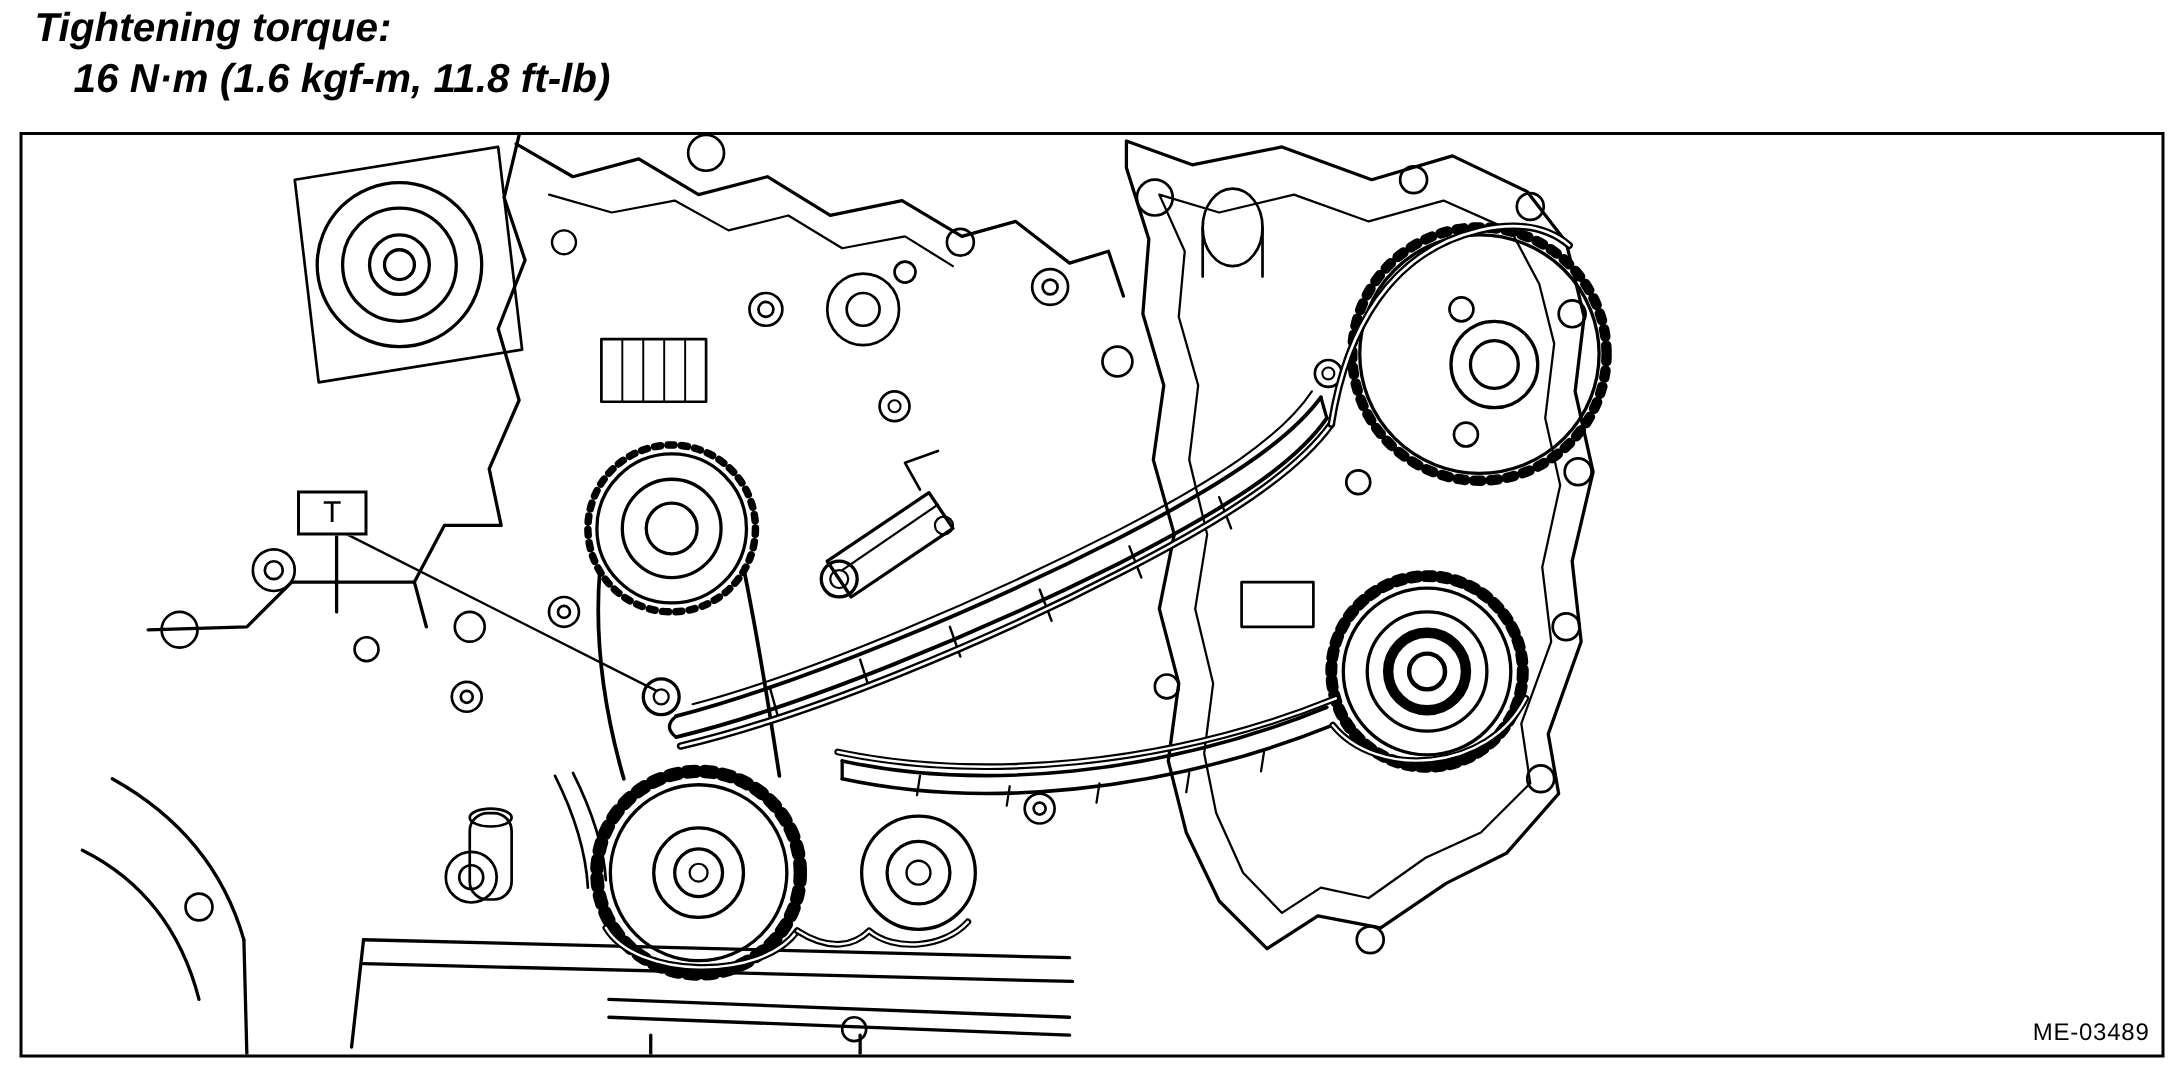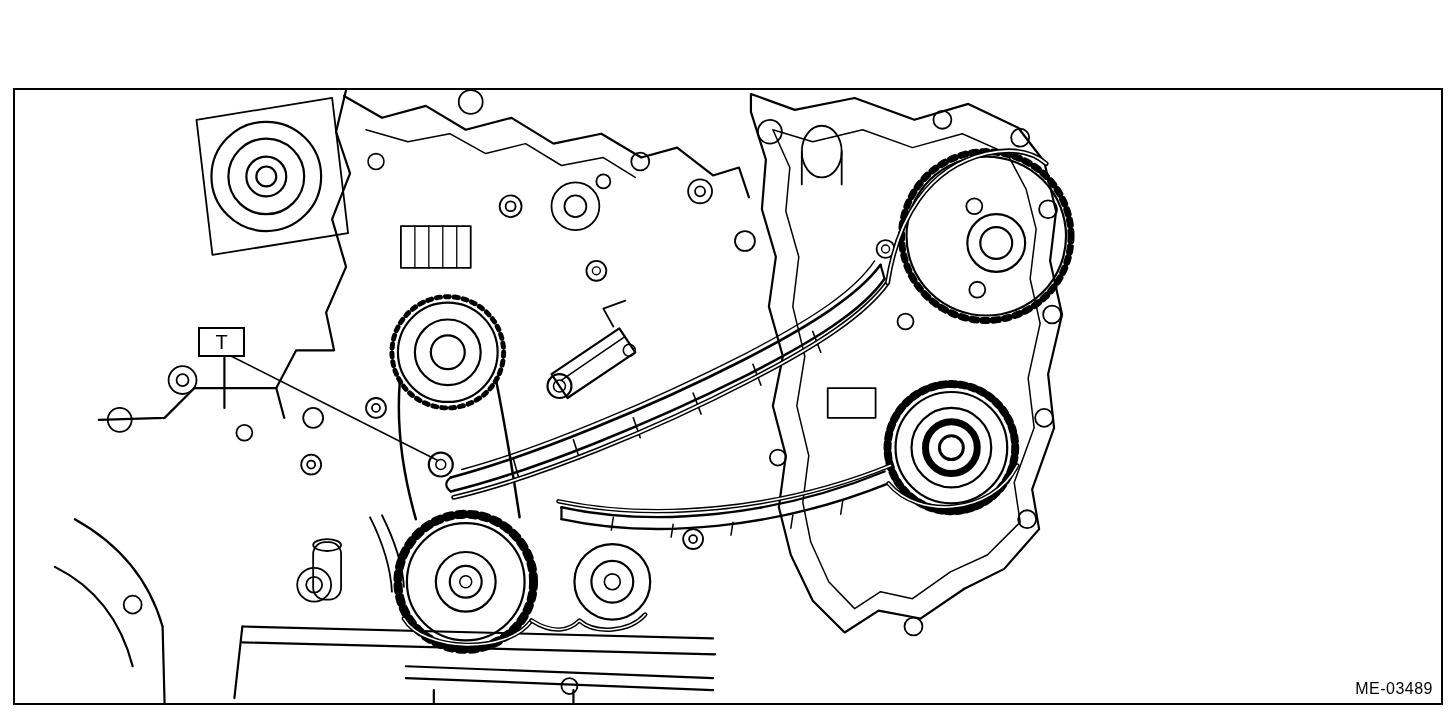--- a/index.html
+++ b/index.html
@@ -32,20 +32,22 @@
   }
   .figure-code {
     position: absolute; right: 8px; bottom: 5px;
     font-size: 16px; letter-spacing: 0.5px;
   }
 </style>
 </head>
 <body>
 
 <div class="torque-note">
+  <div class="torque-heading">Tightening torque:</div>
+  <div class="torque-value">16 N·m (1.6 kgf-m, 11.8 ft-lb)</div>
 </div>
 
 <div class="figure-frame">
   <svg viewBox="0 0 1430 617" preserveAspectRatio="none">
     <g stroke="#000" fill="none" stroke-width="2.2" stroke-linecap="round" stroke-linejoin="round">
 
       <g>
         <path d="M330,6 L368,28 L412,16 L452,40 L498,28 L540,54 L588,44 L628,68 L664,58 L700,86 L726,78 L736,108"></path>
         <path d="M352,40 L394,52 L436,44 L472,64 L512,54 L548,76 L590,68 L622,88" stroke-width="1.5"></path>
         <path d="M332,0 L322,42 L336,84 L318,130 L332,178 L312,224 L320,262 L282,262 L262,300 L270,330"></path>

